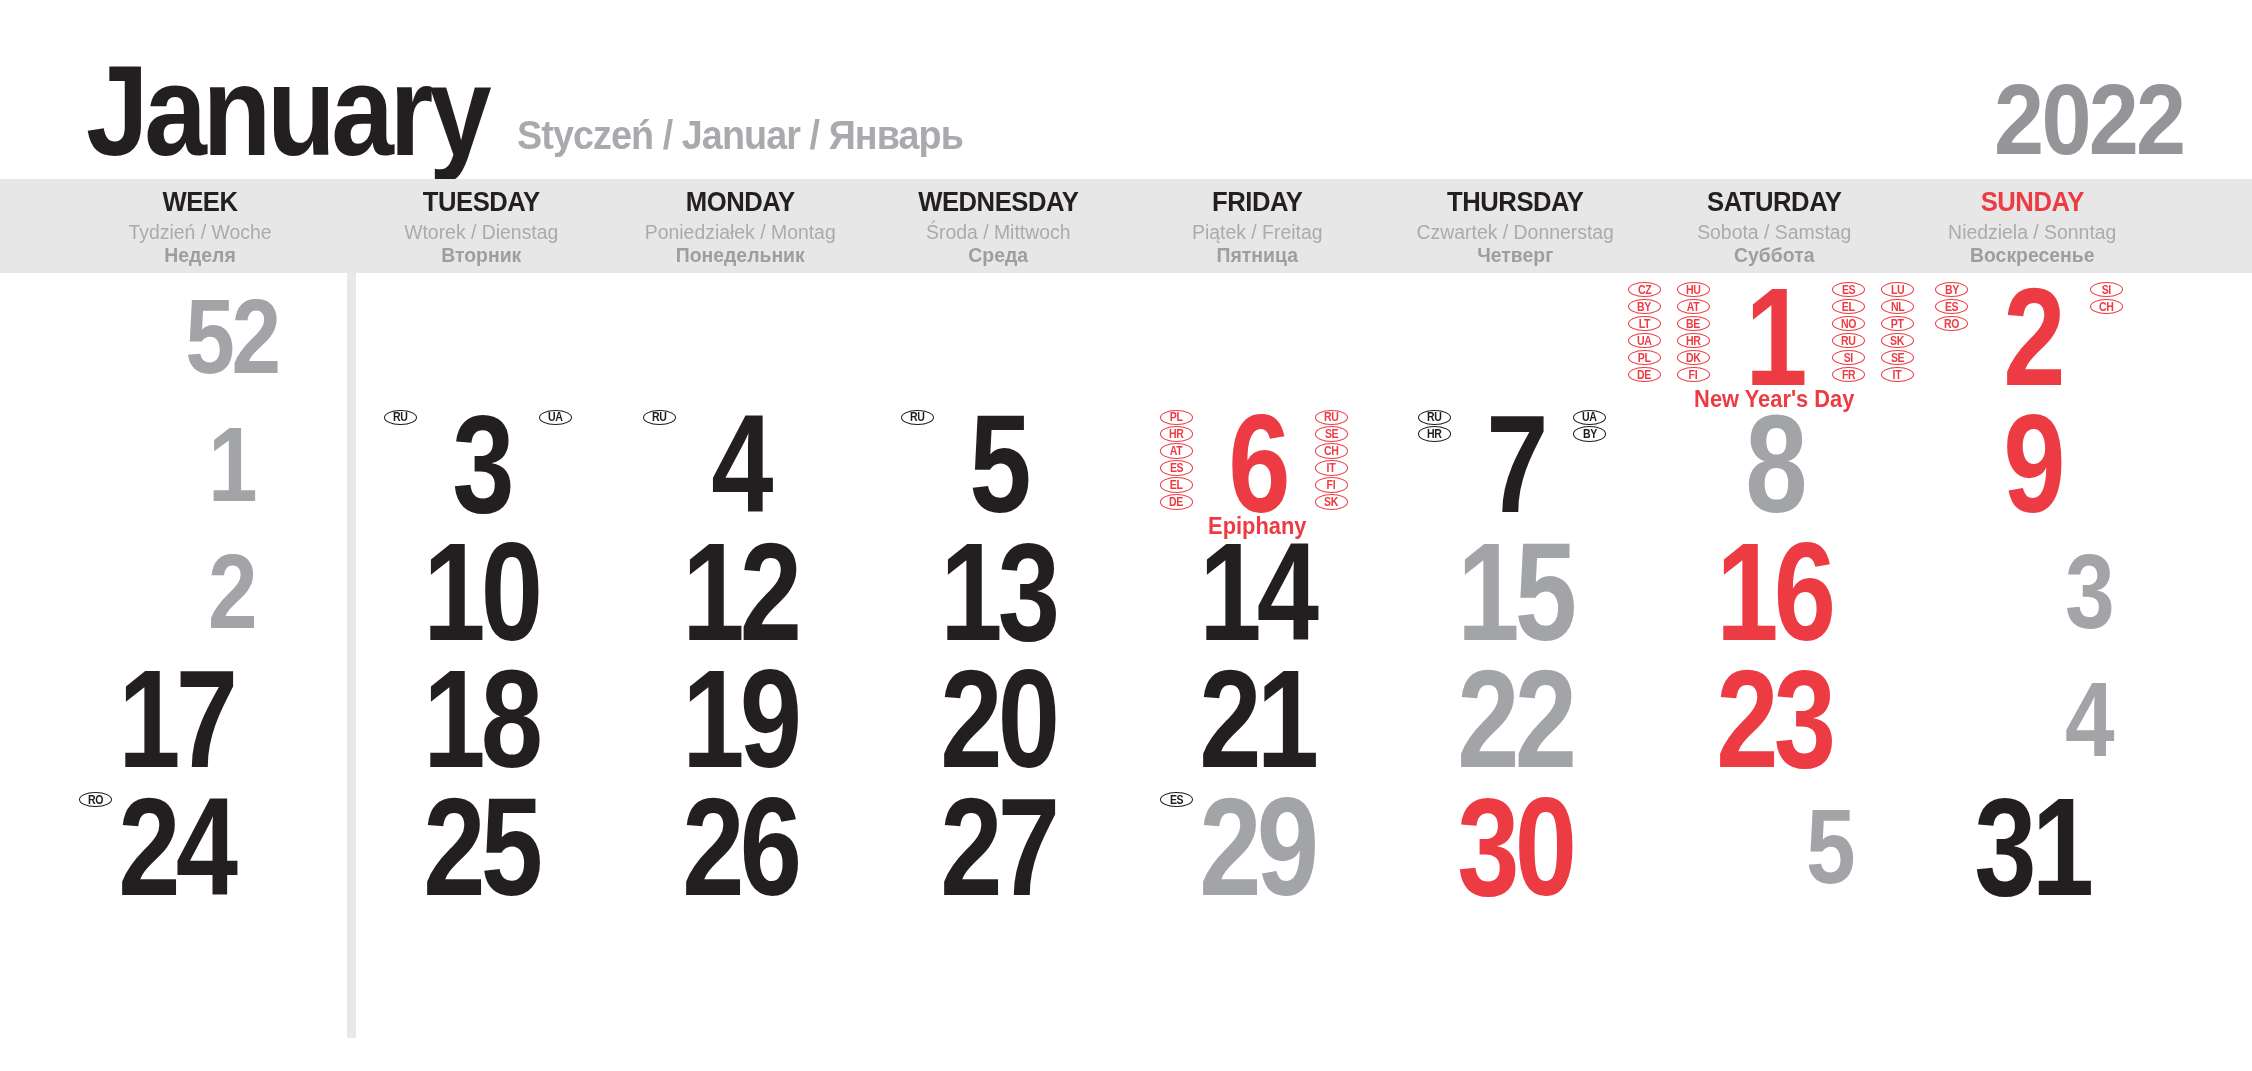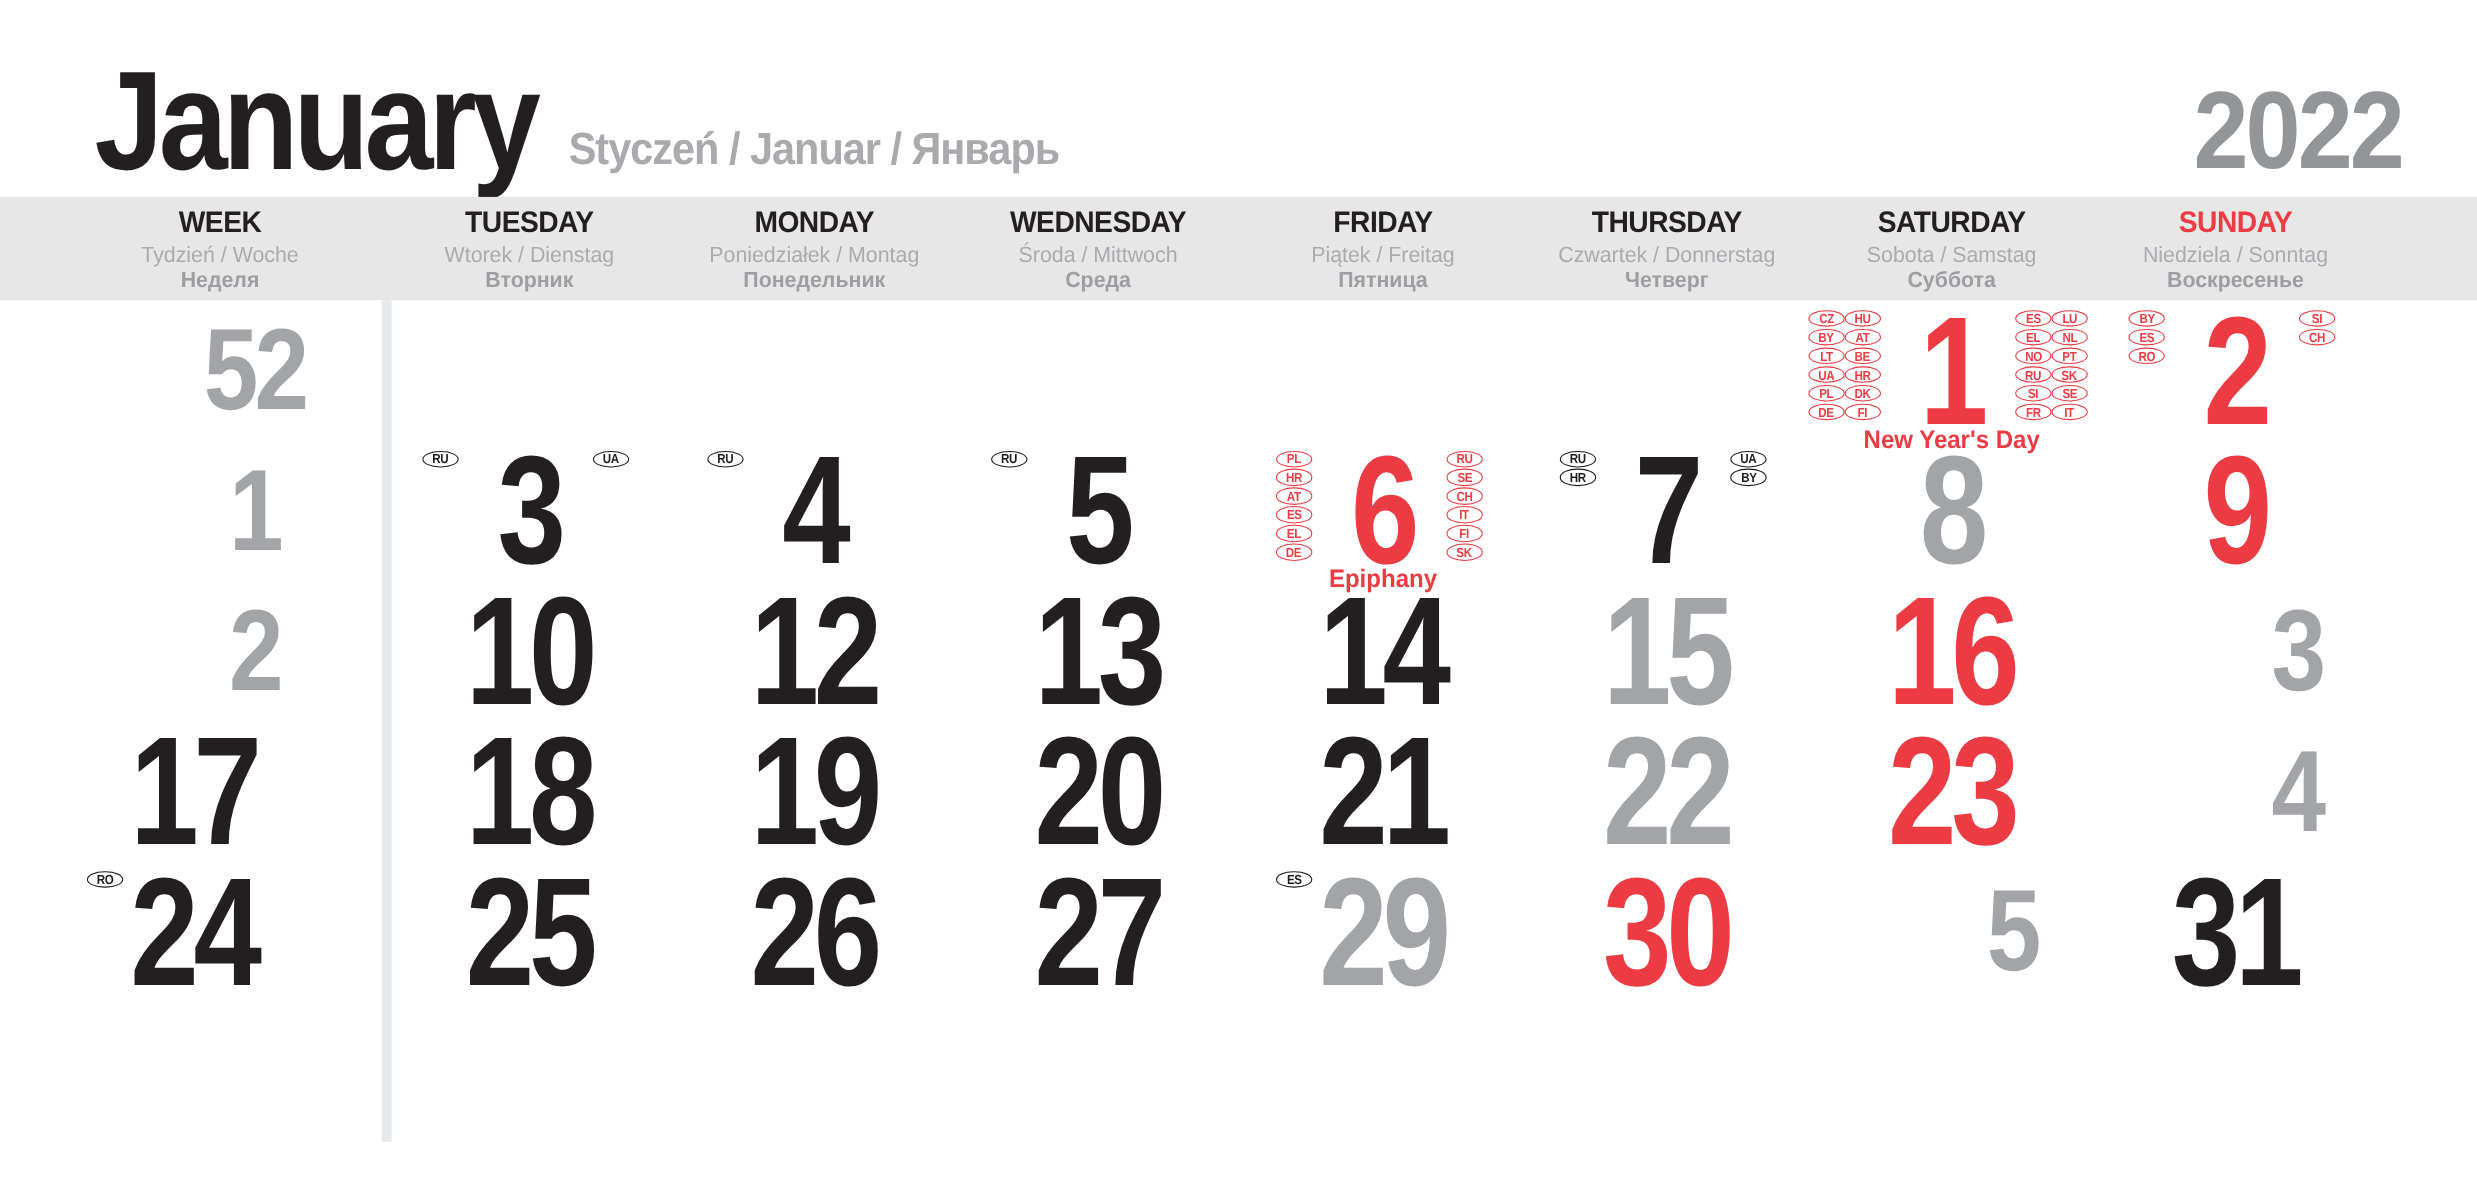--- a/index.html
+++ b/index.html
@@ -41,21 +41,21 @@
   .num.black{color:var(--black);}
   .num.gray{color:var(--gray-date);}
   .num.red{color:var(--red);}
 
   
   .bcol{position:absolute;top:9px;display:flex;flex-direction:column;gap:1.6px;z-index:2;}
   .bcol.left{right:calc(50% + 64px);align-items:flex-end;}
   .bcol.right{left:calc(50% + 58px);align-items:flex-start;}
   .bcol.black{color:#1d1d1b;}
   .bcol.red{color:var(--red);}
-  .brow{display:flex;gap:0;align-items:flex-end;}
+  .brow{display:flex;gap:16px;align-items:flex-end;}
   .badge{box-sizing:border-box;width:33px;height:15.4px;border:1.7px solid currentColor;border-radius:50%;
         display:flex;align-items:center;justify-content:center;font-size:12px;font-weight:bold;line-height:1;}
   .badge span{transform:scaleX(.88);letter-spacing:-.4px;}
 
   .holiday{position:absolute;bottom:-10px;left:0;right:0;text-align:center;font-size:23px;font-weight:bold;
         color:var(--red);line-height:1;z-index:3;transform:scaleX(.95);}
 </style>
 </head>
 <body>
 

